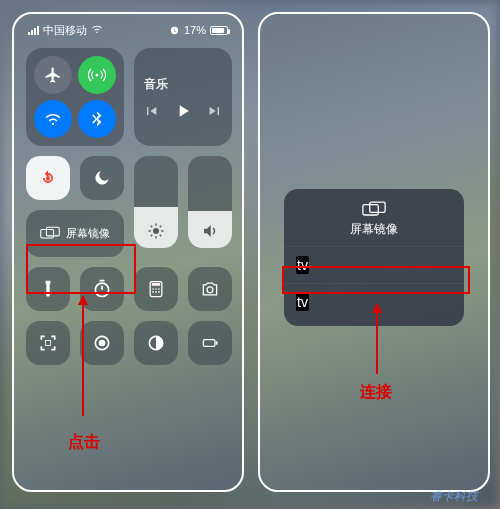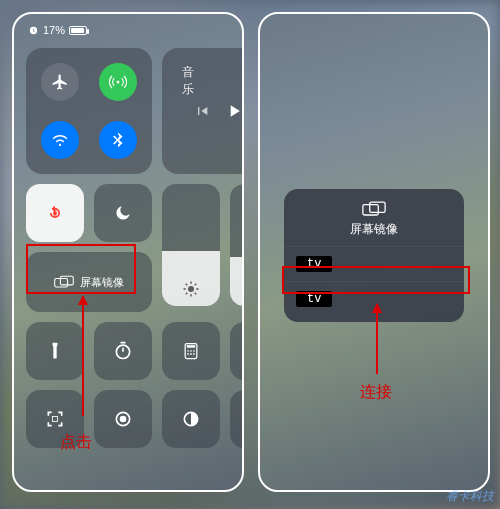--- a/index.html
+++ b/index.html
@@ -83,22 +83,23 @@
     width: 38px; height: 38px; border-radius: 50%;
     display: flex; align-items: center; justify-content: center;
     background: rgba(120,125,135,0.6);
     justify-self: center; align-self: center;
   }
   .circ.active-green { background: #34c759; }
   .circ.active-blue { background: #007aff; }
   .circ svg { width: 18px; height: 18px; fill: #fff; }
 
   .music {
-    flex-direction: row;
-    padding: 14px;
+    flex-direction: column;
+    padding: 4px;
+    font-weight: bold;
   }
   .music-label { font-size: 12px; align-self: flex-start; margin: 2px 0 8px 6px; color:#eee; }
   .music-controls { display:flex; gap:14px; align-items:center; justify-content:center; }
   .music-controls svg { width: 16px; height: 16px; fill:#fff; opacity:0.7; }
   .music-controls .play { width:20px; height:20px; opacity:1; }
 
   .row4 {
     display: grid;
     grid-template-columns: repeat(4, 1fr);
     gap: 10px;
@@ -169,21 +170,21 @@
     position:absolute;
     top:-1px; left:-4px;
     border-left:5px solid transparent;
     border-right:5px solid transparent;
     border-bottom:10px solid #d00;
   }
   .red-text {
     position:absolute;
     color:#d00;
     font-size:16px;
-    font-weight:400;
+    font-weight:700;
   }
 
   
   .popup {
     position:absolute;
     left: 24px; right: 24px;
     top: 175px;
     background: rgba(55,60,72,0.9);
     border-radius: 14px;
     padding: 12px 0 6px 0;
@@ -195,37 +196,51 @@
   }
   .popup .title-row svg { width:24px; height:16px; fill:none; stroke:#fff; stroke-width:1.5; }
   .popup .title { font-size:12px; }
   .dev-row {
     display:flex; align-items:center; gap:8px;
     padding: 9px 12px;
     font-size:11px;
     border-top: 1px solid rgba(255,255,255,0.05);
   }
   .dev-badge {
-    background:#000; color:#fff; font-size:12px; padding:1px 11px; border-radius:2px;
-    display:flex; align-items:center; gap:1px;font-family:Liberation Mono, monospace;
+    background:#000; color:#fff; font-size:14px; padding:1px 1px; border-radius:2px;
+    display:flex; align-items:center; gap:1px;
   }
 
   .watermark {
-    position:absolute; right:6px; bottom:4px;
+    position:absolute; right:22px; bottom:4px;
     color: rgba(120,180,255,0.7);
     font-size:12px; font-style:italic;
   }
 </style>
 </head>
 <body>
 
 <div class="bg-blur"></div>
 
 <div class="phone phone-left">
   <div class="status">
+    <div class="left">
+      <span class="bars">
+          <span></span>
+          <span></span>
+          <span></span>
+          <span></span>
+        </span>
+      <span>中国移动</span>
+      <span class="wifi-mini">
+        <svg width="12" height="10" viewBox="0 0 24 20">
+            <path d="M12 18c.8 0 1.5-.7 1.5-1.5S12.8 15 12 15s-1.5.7-1.5 1.5S11.2 18 12 18zm-4.2-4.8c2.3-2.3 6.1-2.3 8.4 0l1.4-1.4c-3.1-3.1-8.1-3.1-11.2 0l1.4 1.4zM3.5 9c4.7-4.7 12.3-4.7 17 0l1.4-1.4C16.4 2.1 7.6 2.1 2.1 7.6L3.5 9z" fill="#fff"></path>
+          </svg>
+      </span>
+    </div>
     <div class="right">
       <svg width="11" height="11" viewBox="0 0 24 24">
           <path fill="#fff" d="M12 4a8 8 0 108 8 8 8 0 00-8-8zm.5 4v4.3l3 1.8-.8 1.2L11 13V8z"></path>
         </svg>
       <span>17%</span>
       <span class="bat-icon">
           <span class="fill"></span>
         </span>
     </div>
   </div>
@@ -377,21 +392,21 @@
         <svg viewBox="0 0 24 24">
             <rect x="4" y="8" width="14" height="8" rx="2" fill="none" stroke="#fff" stroke-width="1.5"></rect>
             <rect x="19" y="10" width="2" height="4" fill="#fff"></rect>
           </svg>
       </div>
     </div>
   </div>
 
   <div class="red-box" style="left:12px; top:230px; width:110px; height:50px;"></div>
   <div class="red-arrow" style="left:68px; top:282px; height:120px;"></div>
-  <div class="red-text" style="left:46px; top:418px;">点击</div>
+  <div class="red-text" style="left:54px; top:418px;">点击</div>
 </div>
 
 <div class="phone phone-right">
   <div class="popup">
     <div class="title-row">
       <svg viewBox="0 0 28 18">
         <rect x="1" y="4" width="18" height="12" rx="2"></rect>
         <rect x="9" y="1" width="18" height="12" rx="2"></rect>
       </svg>
       <div class="title">屏幕镜像</div>

